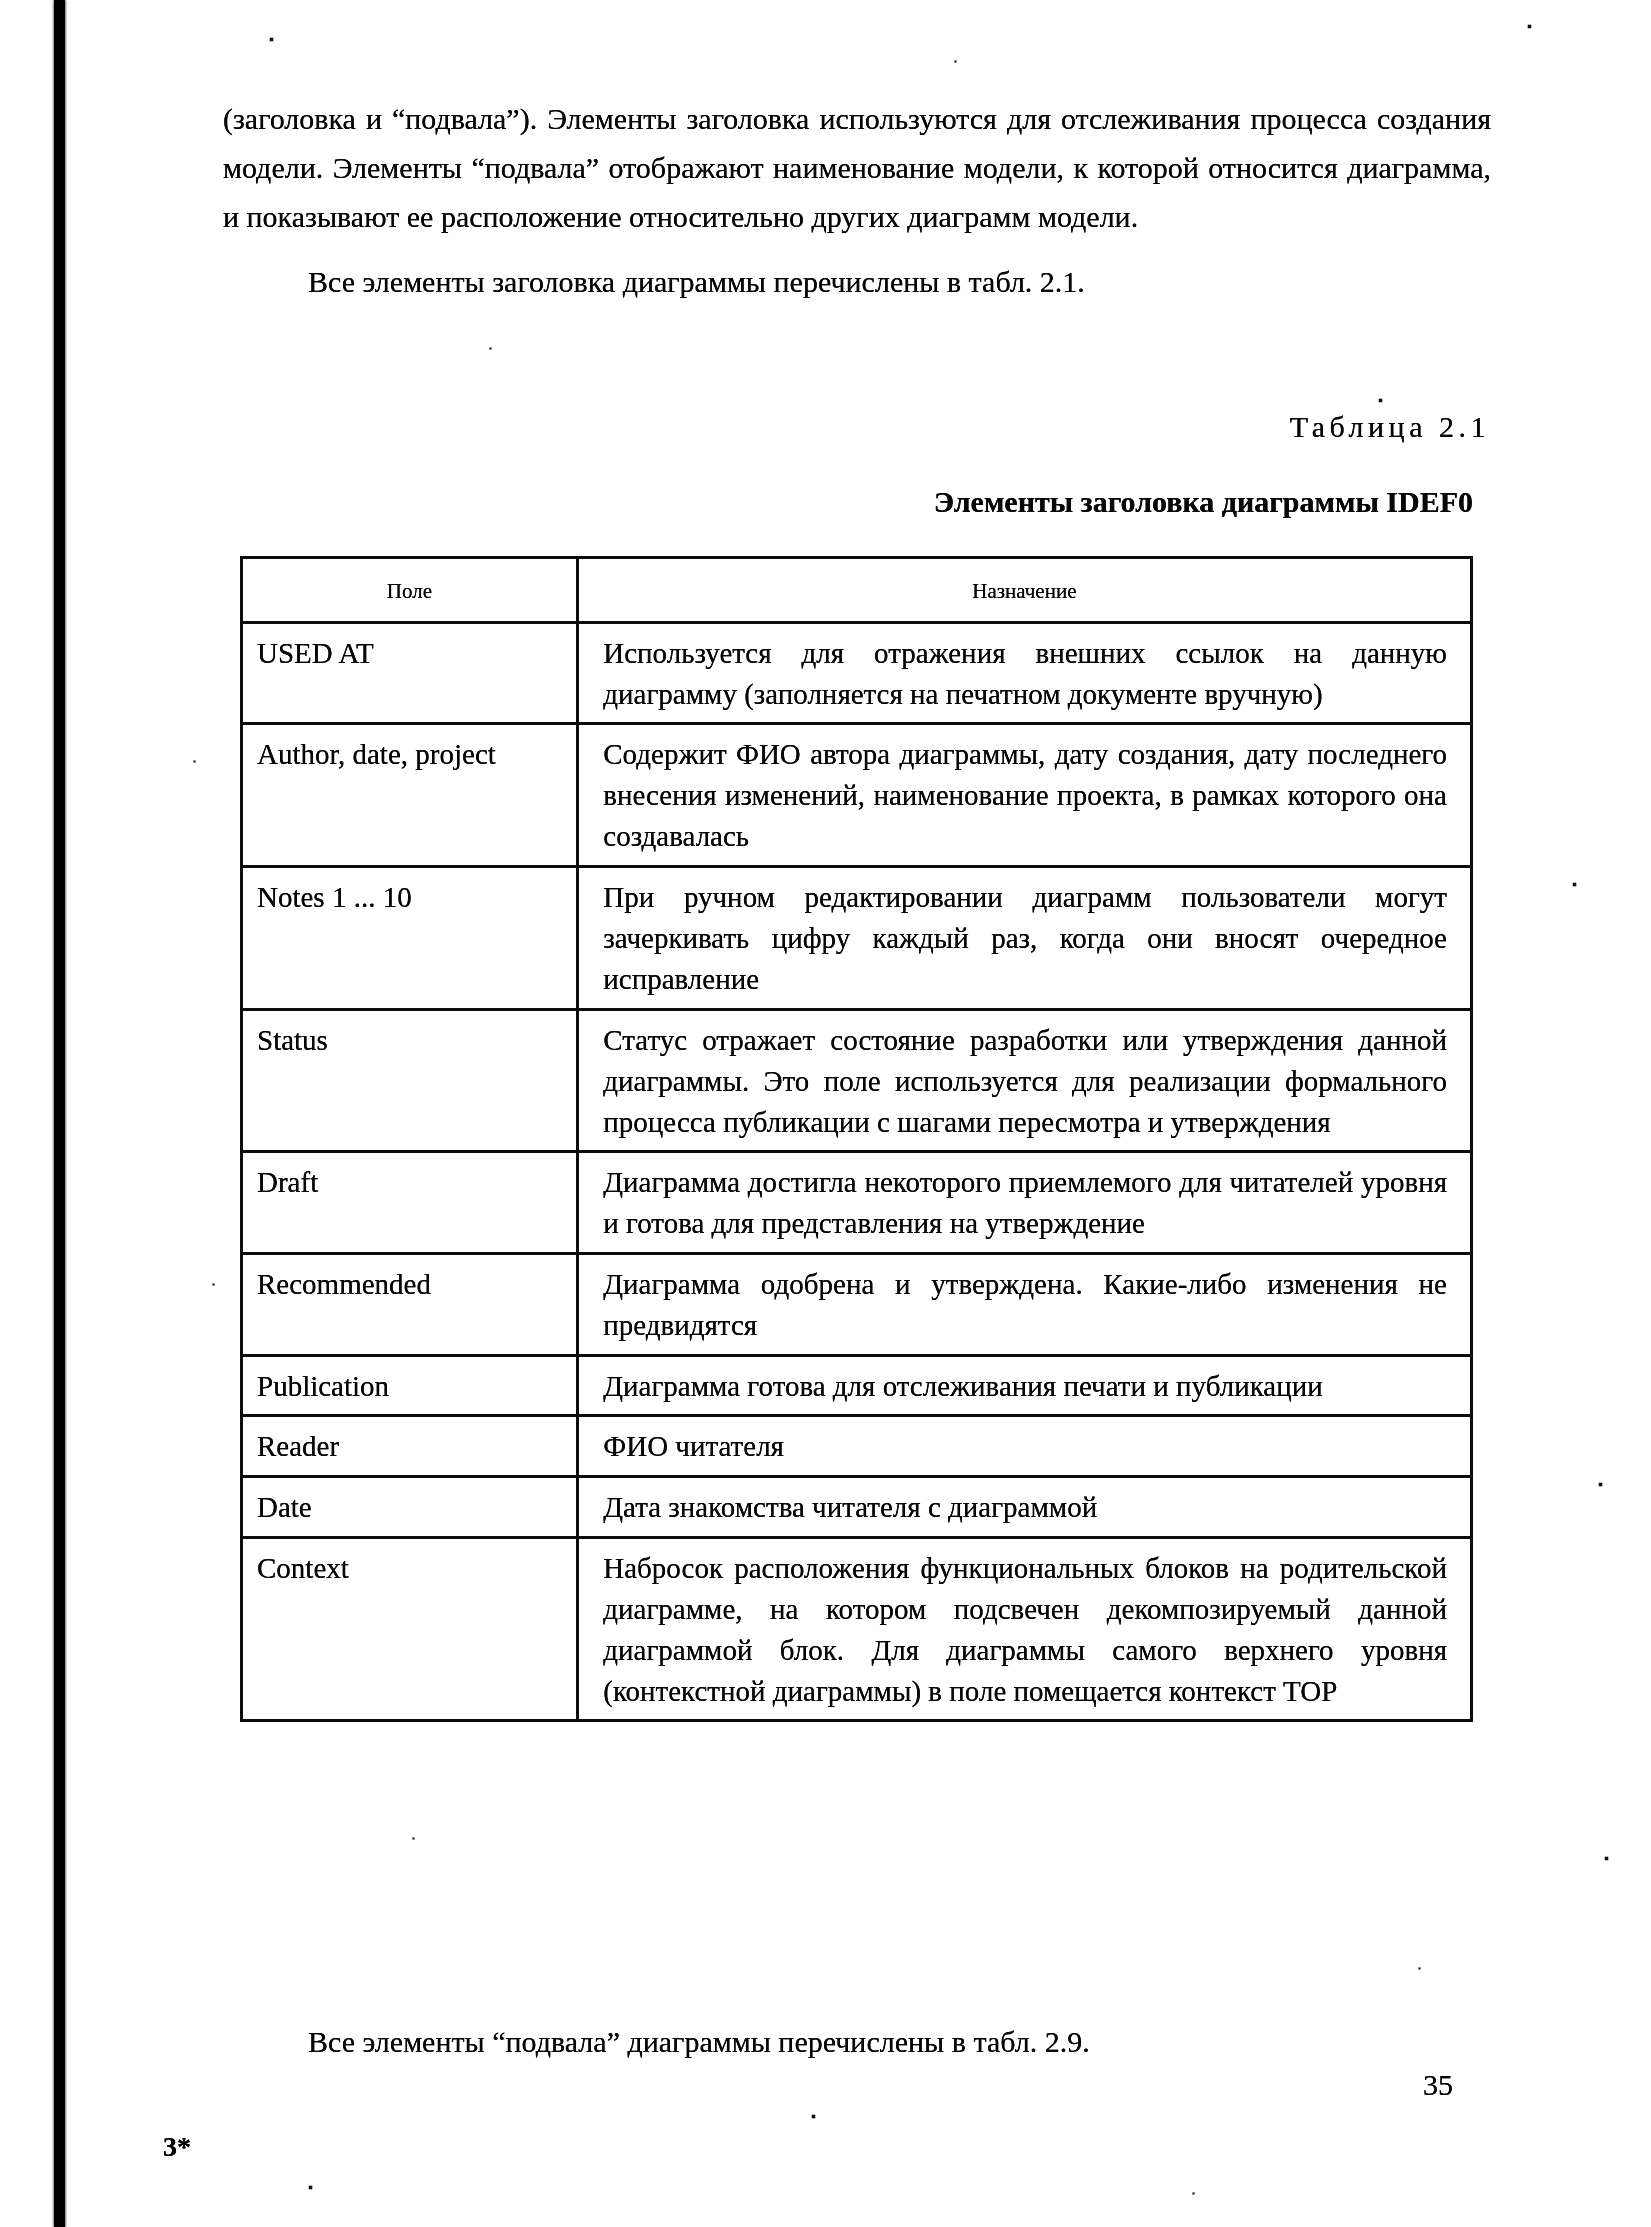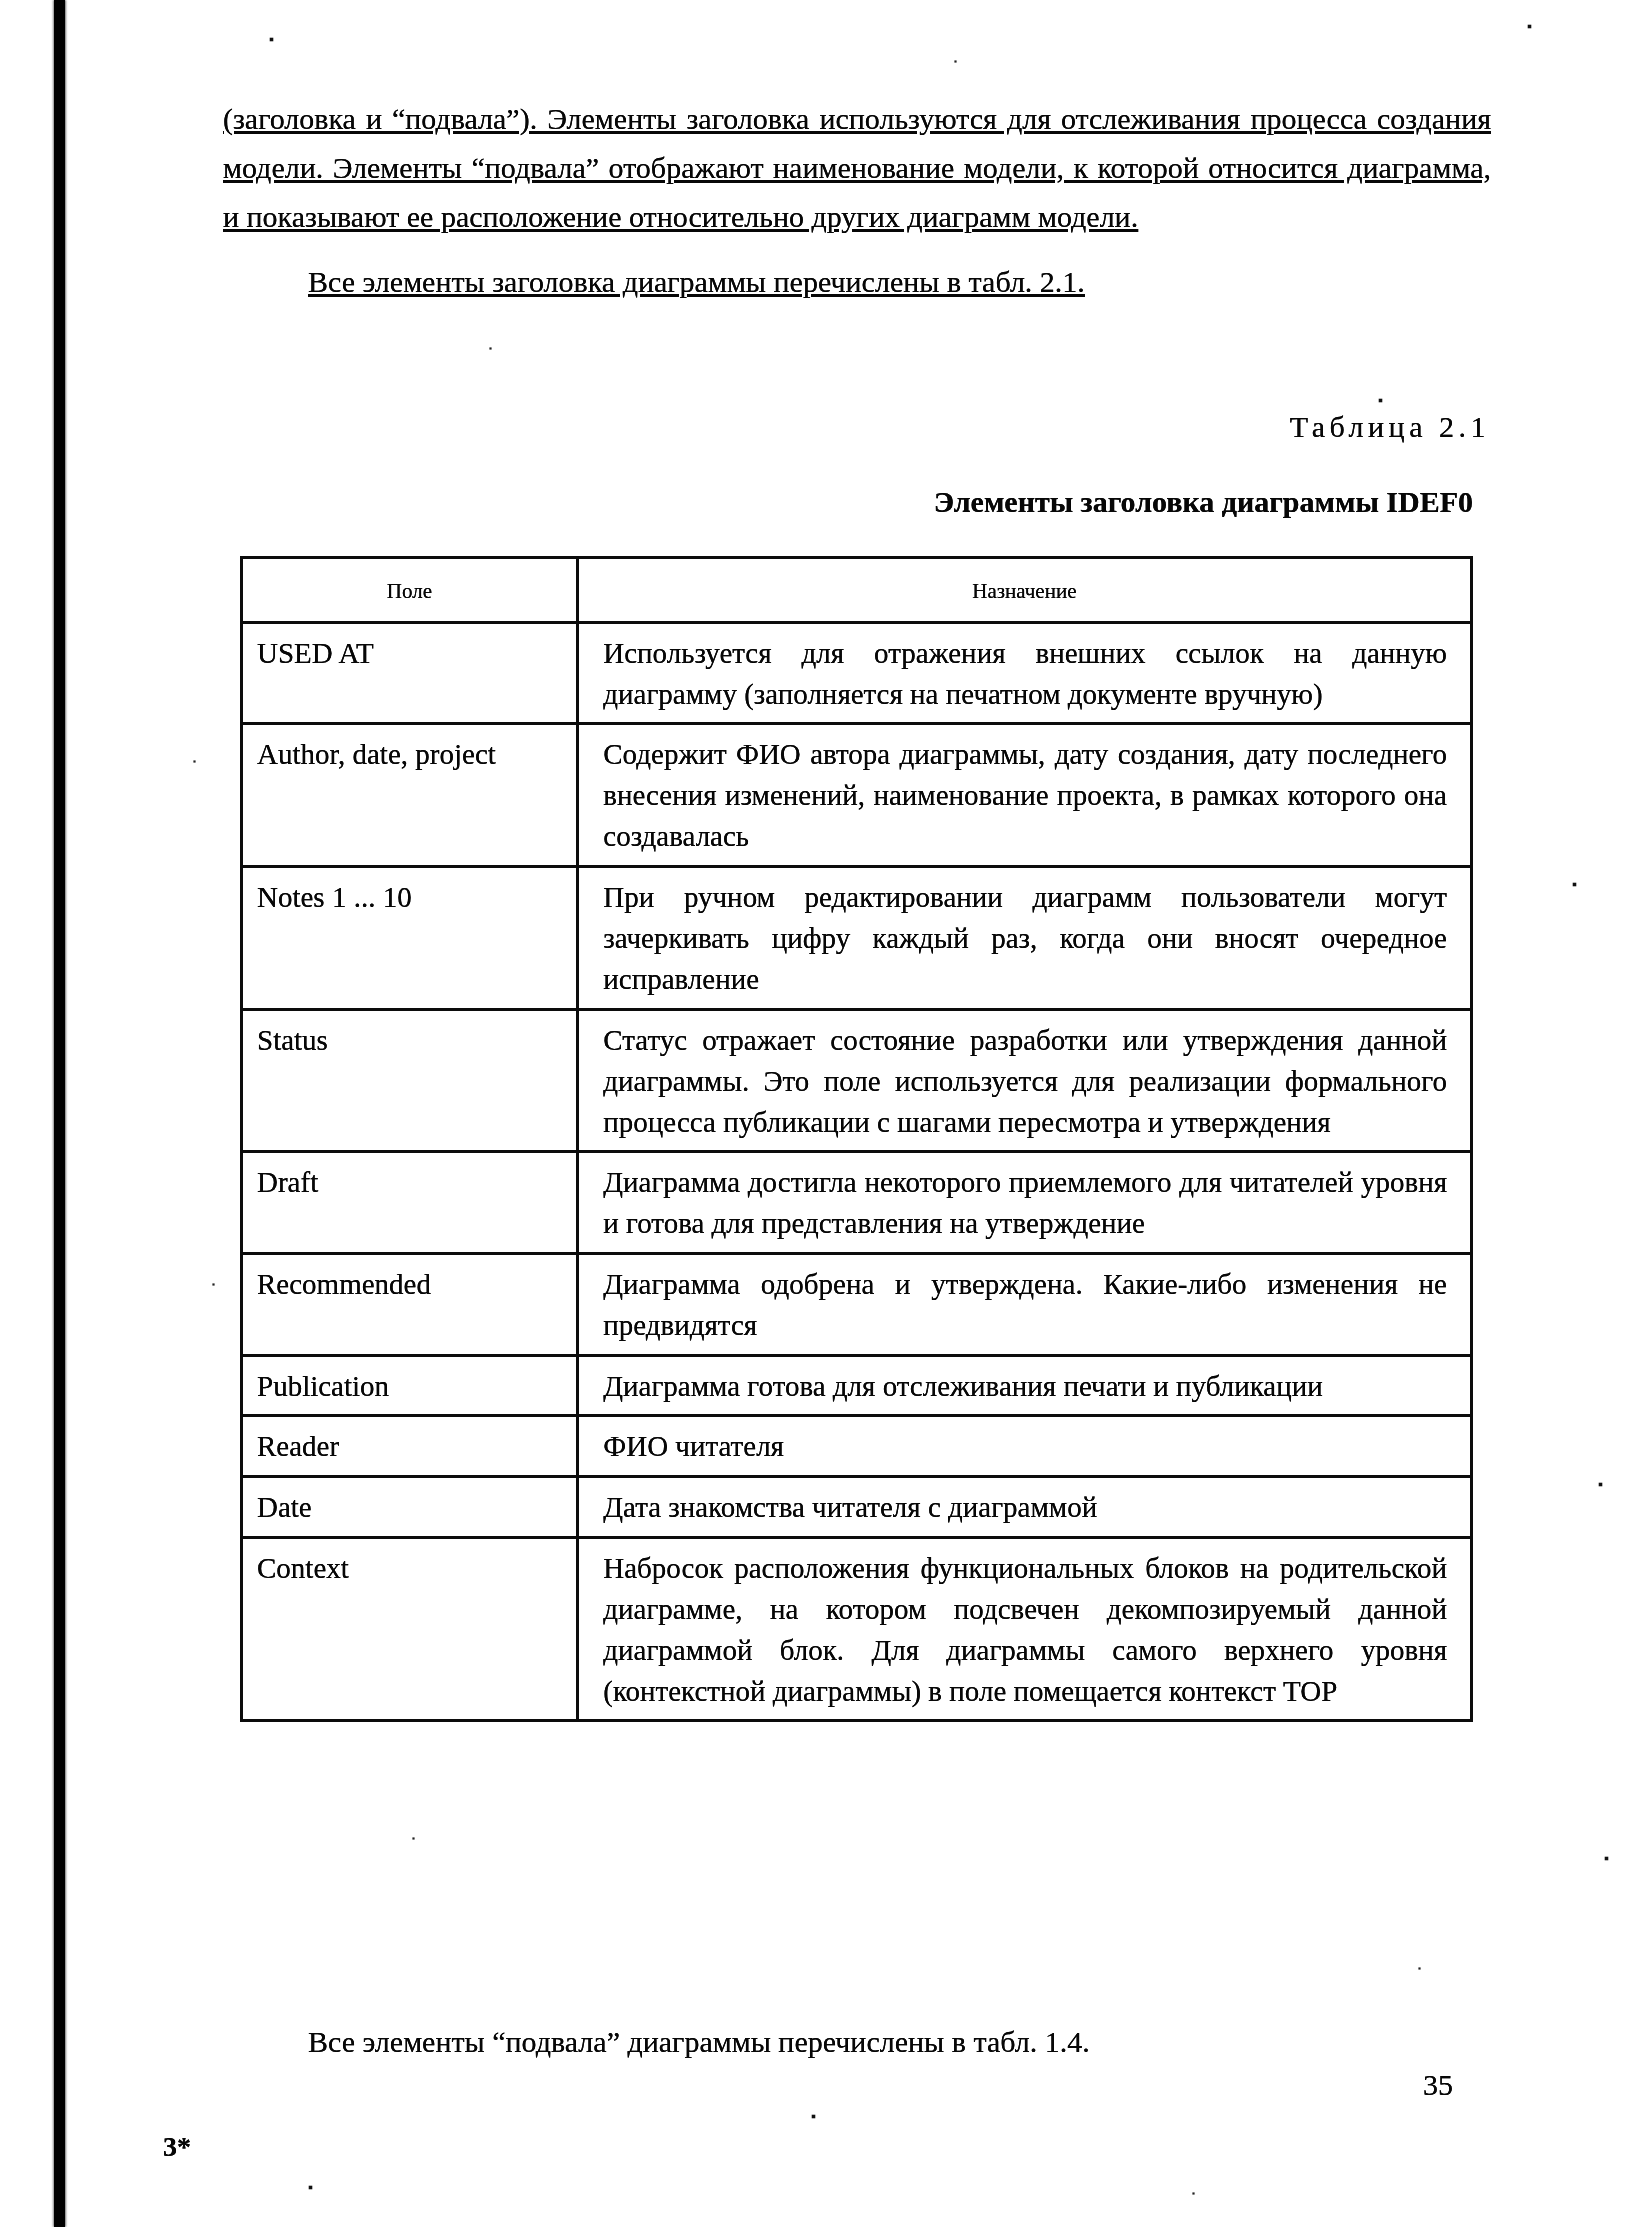--- a/index.html
+++ b/index.html
@@ -53,21 +53,20 @@
       1606px 1858px 0 1.3px #111;
   }
   .top-block {
     position: absolute;
     left: 223px;
     top: 94px;
     width: 1268px;
     font-size: 30px;
     line-height: 49px;
     text-shadow: 0 0 0.6px #000;
-    text-decoration: underline;
   }
   .top-block p { margin: 0; }
   .para-cont { text-align: justify; }
   .para-intro {
     margin-top: 15.5px !important;
     text-indent: 85px;
   }
   .table-label {
     position: absolute;
     top: 410px;
@@ -209,19 +208,19 @@
         <td class="c1">Date</td>
         <td class="c2">Дата знакомства читателя с диаграммой</td>
       </tr>
       <tr>
         <td class="c1">Context</td>
         <td class="c2">Набросок расположения функциональных блоков на родительской диаграмме, на котором подсвечен декомпозируемый данной диаграммой блок. Для диаграммы самого верхнего уровня (контекстной диаграммы) в поле помещается контекст TOP</td>
       </tr>
     </tbody>
   </table>
 
-  <p class="para-bottom">Все элементы “подвала” диаграммы перечислены в табл. 1.4.</p>
+  <p class="para-bottom">Все элементы “подвала” диаграммы перечислены в табл. 2.9.</p>
 
   <div class="page-number">35</div>
   <div class="footer-mark">3*</div>
 
 </div>
 
 
 </body></html>

